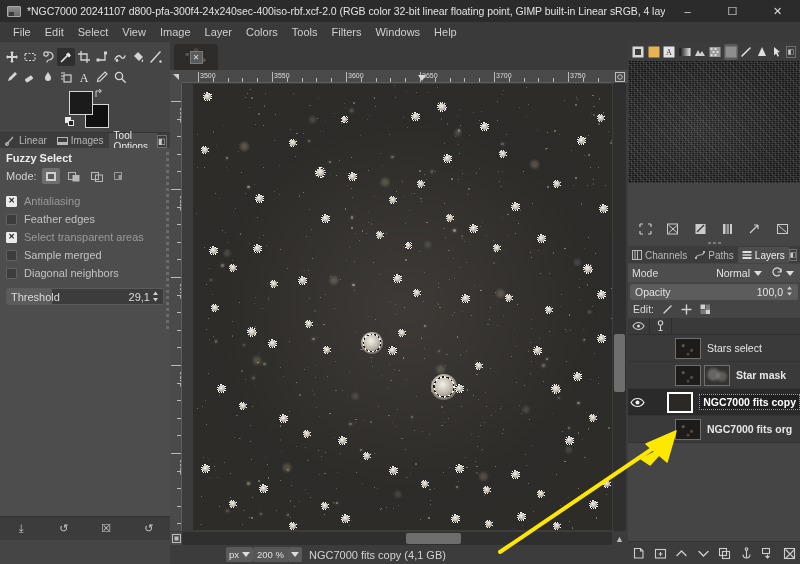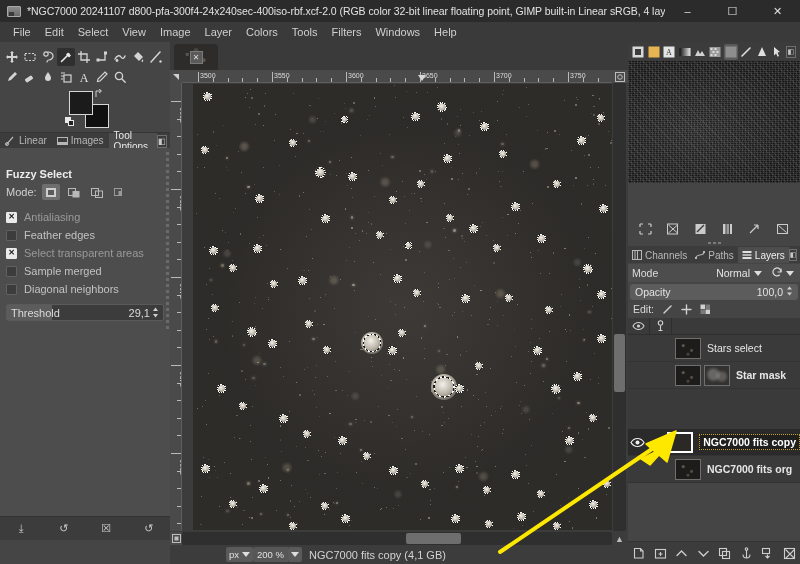--- a/index.html
+++ b/index.html
@@ -99,21 +99,21 @@
   }
   .dock-tab.active { background:#4d4d4d; color:#e8e8e8; }
   .dock-tab .ti { width:11px; height:10px; flex:none; }
   .dock-menu-btn {
     margin-left:auto; width:14px; height:13px; margin-right:3px;
     border:1px solid #6e6e6e; display:flex; align-items:center;
     justify-content:center; font-size:8px; color:#c8c8c8;
   }
 
   
-  .tool-opts { background:#4d4d4d; height:382px; padding:20px 6px 0 6px; position:relative; }
+  .tool-opts { background:#4d4d4d; height:382px; padding:4px 6px 0 6px; position:relative; }
   .to-title { font-size:11px; font-weight:bold; color:#ededed; margin-bottom:4px; }
   .to-mode-row { display:flex; align-items:center; gap:5px; margin-bottom:8px; }
   .to-mode-row .lbl { font-size:11px; color:#d0d0d0; }
   .mode-btn {
     width:18px; height:16px; display:flex; align-items:center;
     justify-content:center; border-radius:2px;
   }
   .mode-btn.on { background:#6e6e6e; }
 
   .chk-row { display:flex; align-items:center; gap:7px; height:18px; }
@@ -382,21 +382,21 @@
   }
   .layer-head .c {
     width:22px; height:17px; display:flex; align-items:center; justify-content:center;
     color:#cfcfcf; border-right:1px solid #2e2e2e;
   }
   .layer-list { background:#3a3a3a; }
   .layer-row {
     height:27px; display:flex; align-items:center; background:#3a3a3a;
     border-bottom:1px solid #333;
   }
-  .layer-row.selected { background:#2a2a2a;margin-top:40px; }
+  .layer-row.selected { background:#2a2a2a; }
   .lr-eye { width:22px;height:27px;display:flex;align-items:center;justify-content:center; }
   .lr-link { width:22px;height:27px; }
   .lr-thumbs { display:flex; align-items:center; gap:3px; margin-left:3px; }
   .lr-thumb {
     width:26px; height:21px; background:#1e1c1a; border:1px solid #6f6f6f;
     background-image:
       radial-gradient(circle at 30% 35%, rgba(150,145,138,.5) 0 1px, transparent 2px),
       radial-gradient(circle at 65% 60%, rgba(140,136,130,.45) 0 1px, transparent 2px),
       radial-gradient(circle at 50% 80%, rgba(130,126,120,.4) 0 1px, transparent 2px);
   }

